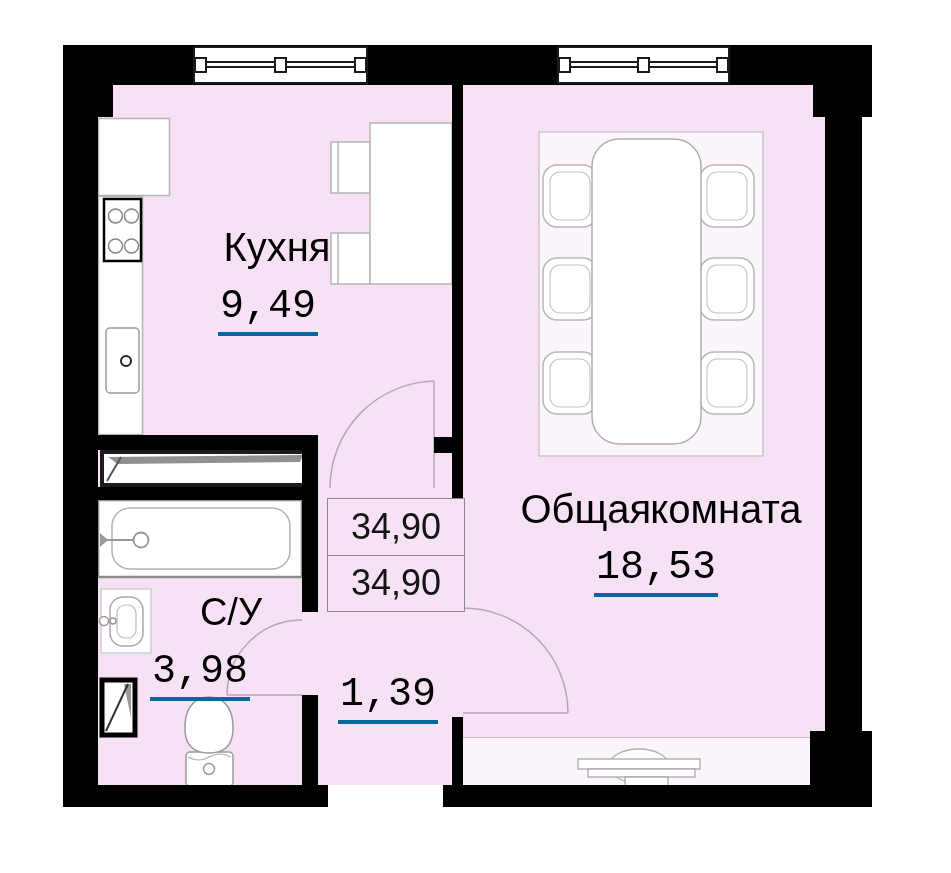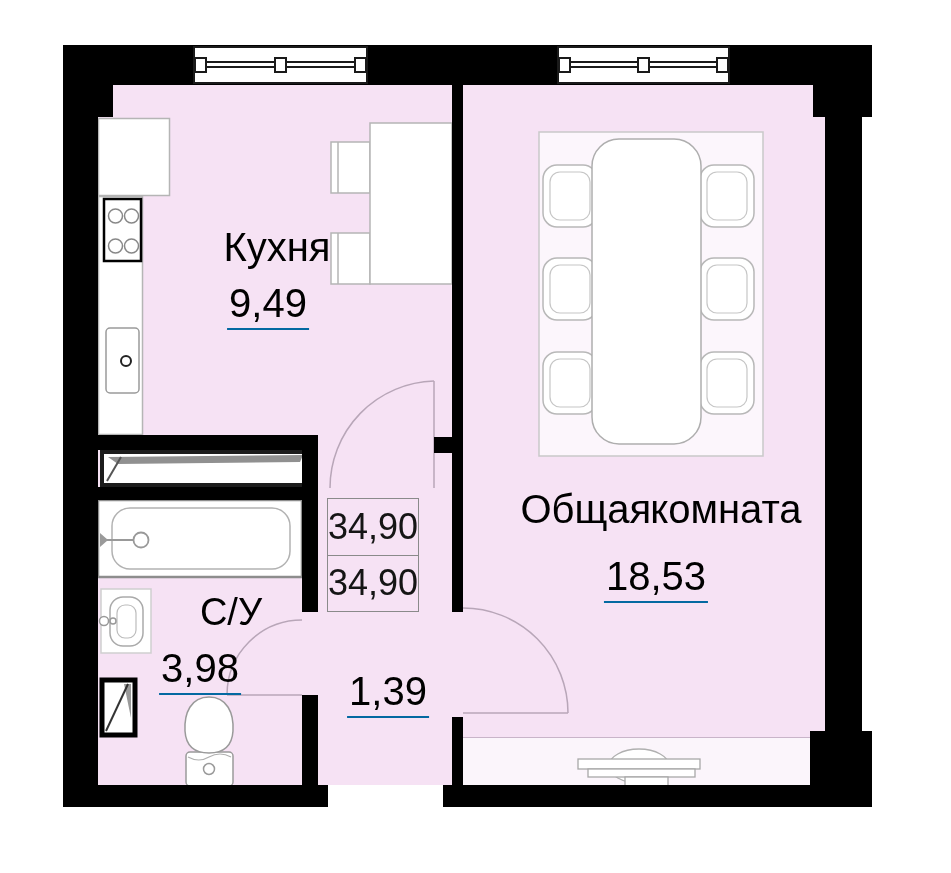--- a/index.html
+++ b/index.html
@@ -11,22 +11,22 @@
   .window{position:absolute;background:#fff;border:2px solid #1a1a1a;box-sizing:border-box;}
   .glazing{position:absolute;left:0;right:0;top:13px;height:7px;
            border-top:2px solid #1a1a1a;border-bottom:2px solid #1a1a1a;box-sizing:border-box;}
   .mullion{position:absolute;top:9px;width:13px;height:16px;background:#fff;
            border:2px solid #1a1a1a;box-sizing:border-box;}
   .fixtures{position:absolute;left:0;top:0;z-index:3;}
   .lbl{position:absolute;transform:translateX(-50%);white-space:nowrap;z-index:5;
        font-size:40px;line-height:1;color:#000000;text-align:center;}
   .lbl.sm{font-size:38px;}
   .tight{word-spacing:-0.30em;margin-left:7px;}
-  .u{border-bottom:2px solid #0369a1;padding:0 2px 3px 2px;}
-  .areabox{position:absolute;left:327px;top:498px;width:92px;height:114px;z-index:5;
+  .u{border-bottom:4px solid #0369a1;padding:0 2px 3px 2px;font-family:Liberation Mono, monospace;}
+  .areabox{position:absolute;left:327px;top:498px;width:138px;height:114px;z-index:5;
            border:1px solid #8a8a8a;background:#f6e2f4;box-sizing:border-box;
            display:flex;flex-direction:column;}
   .areabox .cell{flex:1;display:flex;align-items:center;justify-content:center;
                  font-size:36px;color:#151515;}
   .areabox .cell:first-child{border-bottom:1px solid #8a8a8a;}
   .z1{z-index:1}.z4{z-index:4}
 </style>
 </head>
 <body>
 
@@ -190,21 +190,21 @@
   <div class="lbl" style="left:277px;top:227px;">
     <span>Кухня</span>
   </div>
   <div class="lbl" style="left:268px;top:283px;">
     <span class="u">9,49</span>
   </div>
 
   <div class="lbl tight" style="left:654px;top:489px;">
     <span>Общая комната</span>
   </div>
-  <div class="lbl" style="left:656px;top:556px;text-align:center;">
+  <div class="lbl" style="left:656px;top:544px;text-align:center;">
     <span class="u">18,53</span>
   </div>
 
   <div class="lbl" style="left:388px;top:671px;">
     <span class="u">1,39</span>
   </div>
 
   <div class="lbl sm" style="left:200px;top:593px;margin-left:31px;">
     <span>С/У</span>
   </div>

